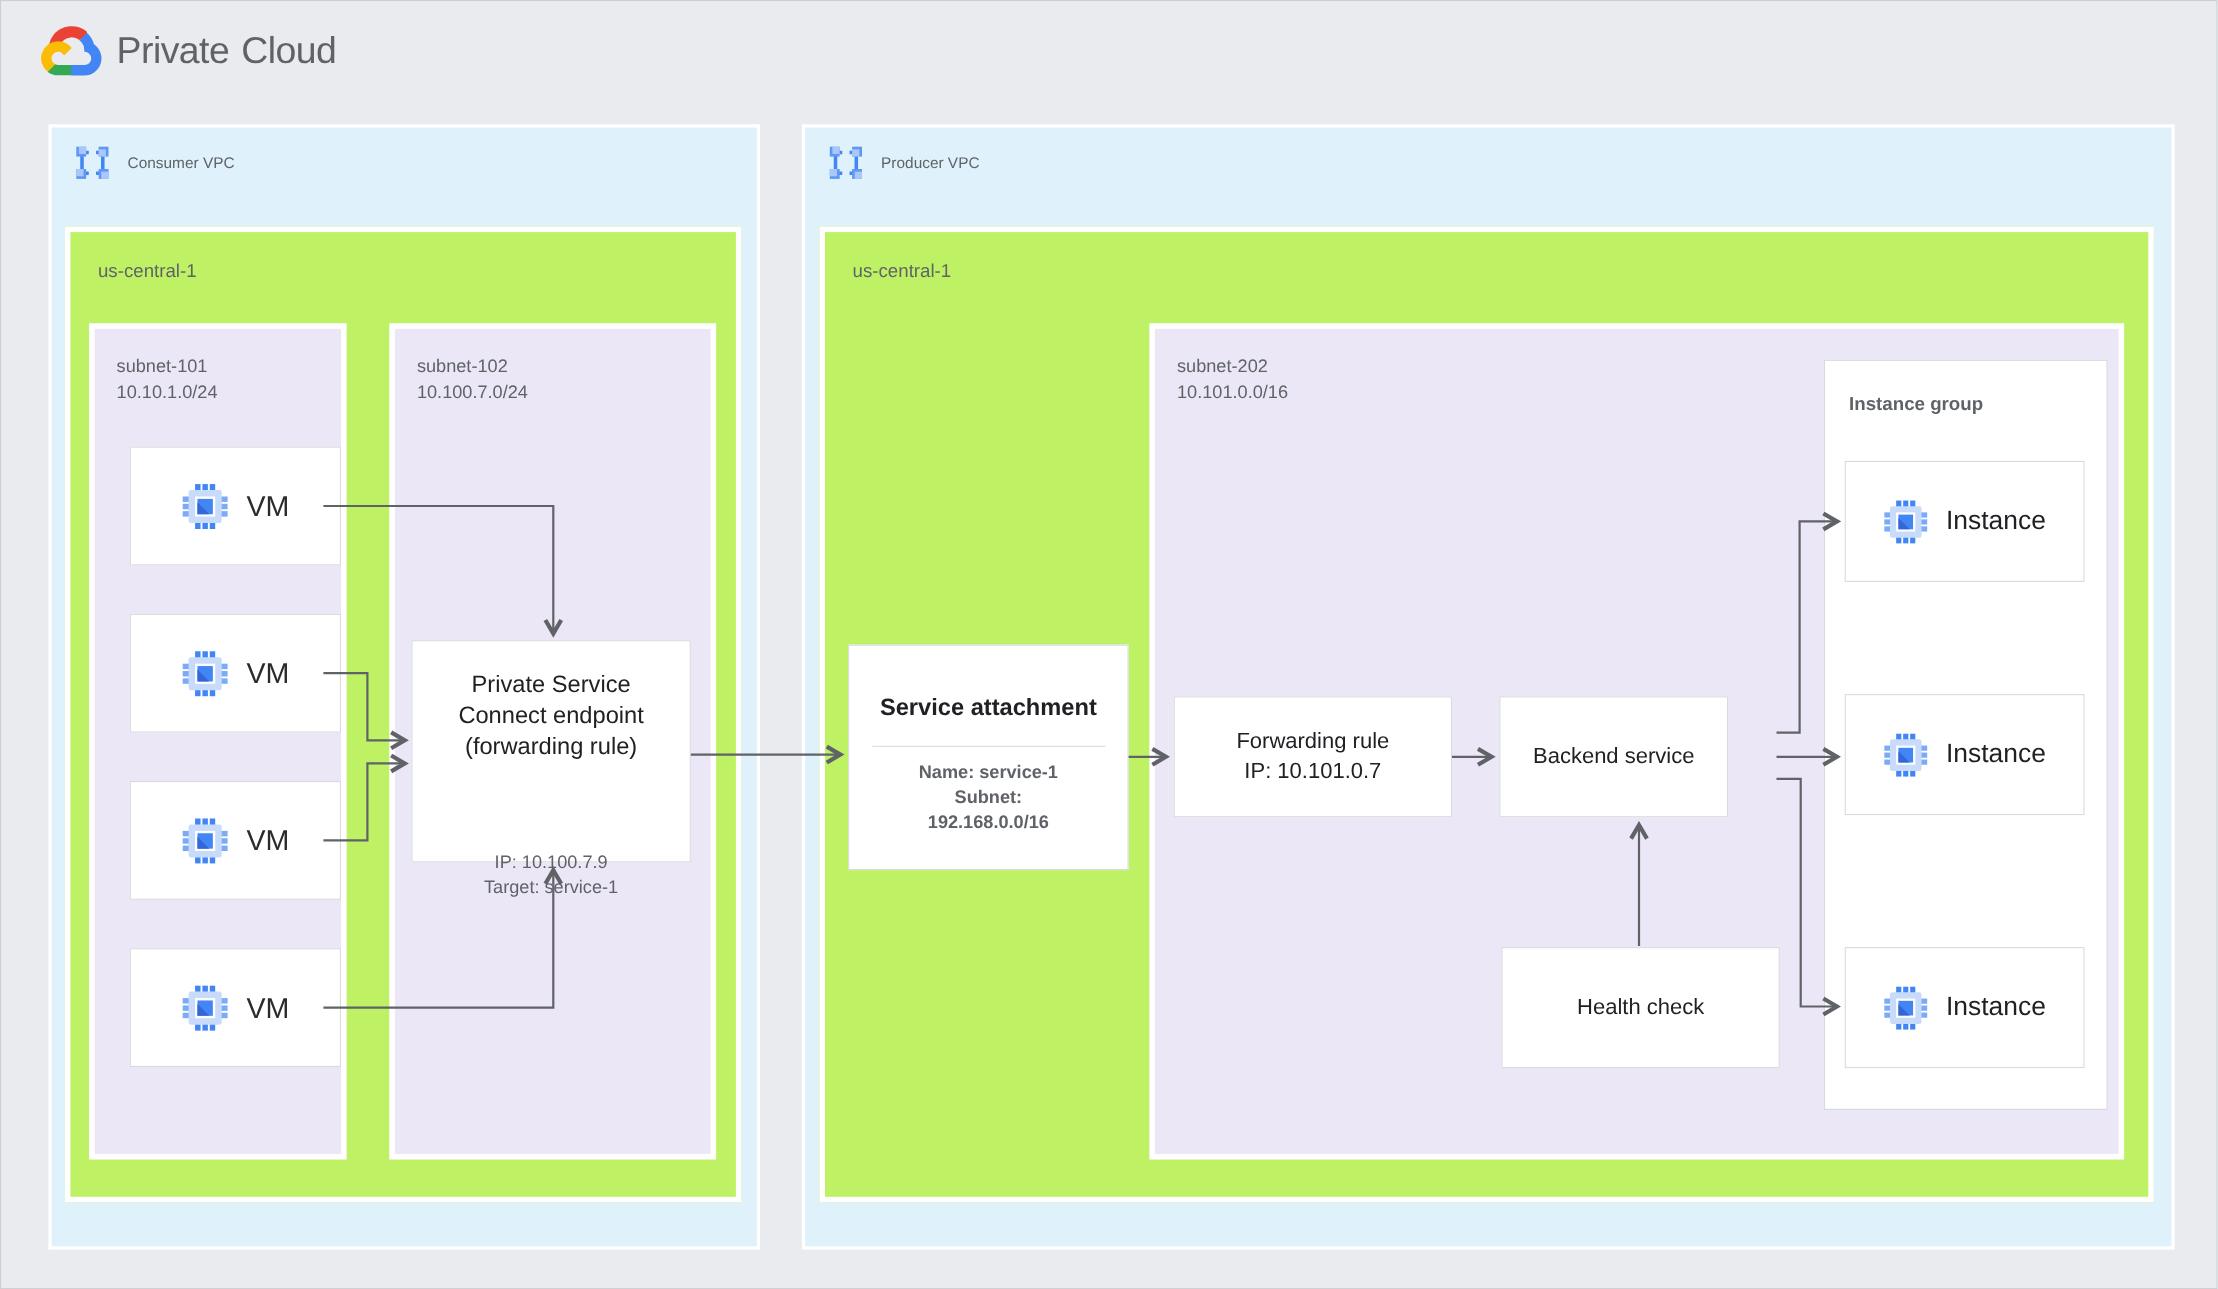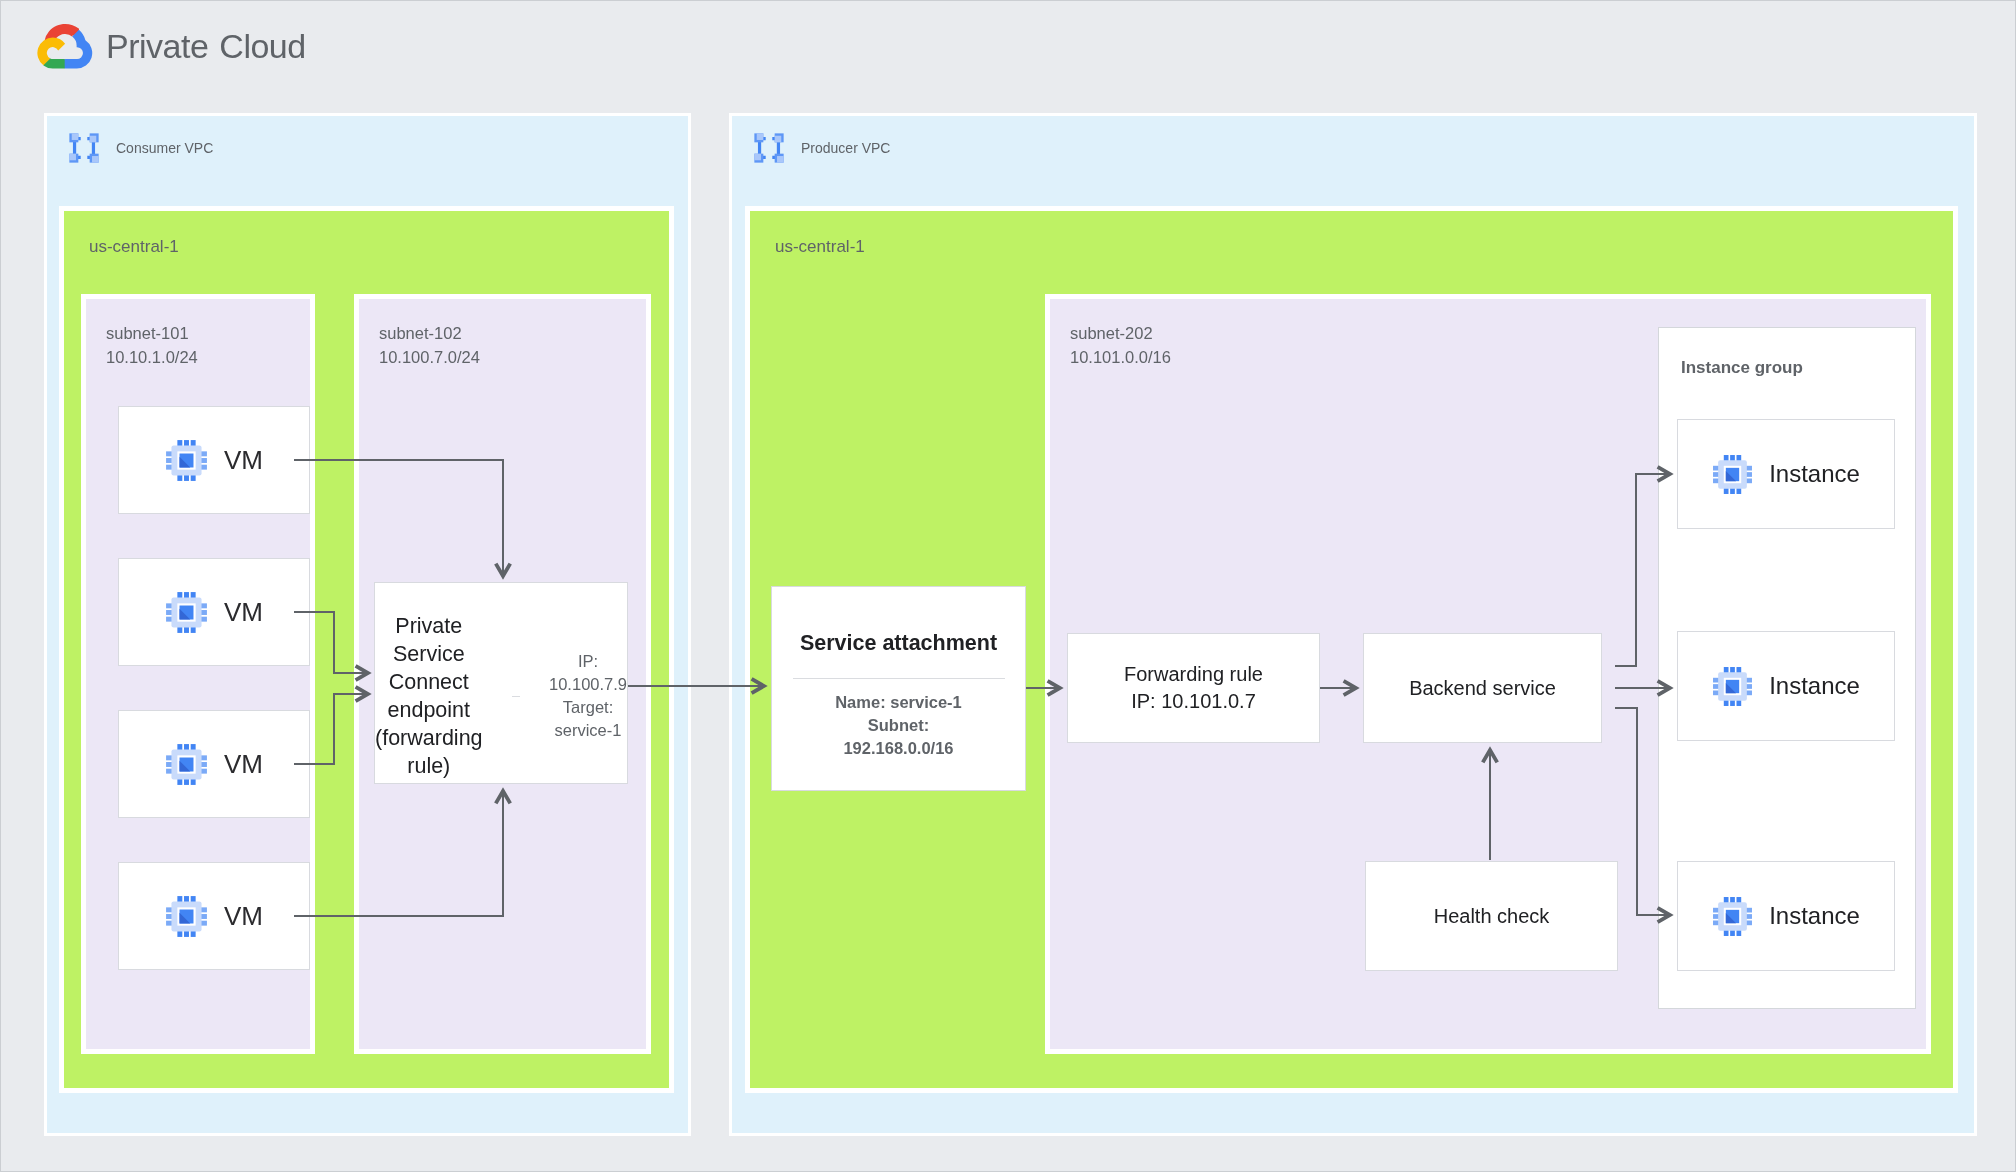--- a/index.html
+++ b/index.html
@@ -31,33 +31,33 @@
   .subnet-202{left:295px;top:83px;width:886px;height:760px;}
   .subnet-label{position:absolute;left:20px;top:22px;font-size:16.5px;line-height:24px;color:#5F6368;}
 
   
   .node{position:absolute;background:#FFFFFF;border:1px solid #D8DADF;box-sizing:border-box;
         display:flex;align-items:center;justify-content:center;color:#202124;z-index:5;}
   .node.iconic{flex-direction:row;gap:16px;}
   .vm-node{left:101px;width:192px;height:108px;font-size:26px;color:#2B2B2E;margin-left:16px;}
   .vm1{top:405px;} .vm2{top:557px;} .vm3{top:709px;} .vm4{top:861px;}
 
-  .psc-node{left:373px;top:581px;width:254px;height:202px;flex-direction:row;
+  .psc-node{left:373px;top:581px;width:254px;height:202px;flex-direction:column;
             justify-content:flex-start;padding-top:25px;gap:29px;}
   .sa-node{left:770px;top:585px;width:255px;height:205px;flex-direction:column;
            justify-content:flex-start;padding-top:42px;font-weight:bold;}
   .node-title{font-size:21.5px;line-height:28px;text-align:center;color:#202124;}
   .psc-node .node-title{width:195px;}
   .node-divider{width:212px;height:1px;background:#DADCE0;border:0;margin:12px 0 11px 0;}
   .sa-node .node-divider{margin:21px 0 12px 0;}
   .node-sub{font-size:16.5px;line-height:23px;color:#5F6368;text-align:center;}
 
   .fr-node{left:1066px;top:632px;width:253px;height:110px;flex-direction:column;}
   .fr-node .line{font-size:20px;line-height:27px;color:#202124;text-align:center;}
-  .be-node{left:1362px;top:632px;width:239px;height:110px;font-size:20px;}
+  .be-node{left:1362px;top:632px;width:208px;height:110px;font-size:20px;}
   .hc-node{left:1364px;top:860px;width:253px;height:110px;font-size:20px;}
 
   .ig-box{position:absolute;left:1657px;top:326px;width:258px;height:682px;background:#FFFFFF;
           border:1px solid #D4D7DB;box-sizing:border-box;z-index:4;}
   .ig-label{position:absolute;left:22px;top:30px;font-size:17px;color:#5F6368;font-weight:bold;}
   .inst-node{left:1676px;width:218px;height:110px;font-size:24px;gap:14px;}
   .inst1{top:418px;} .inst2{top:630px;} .inst3{top:860px;}
 
   .icon-32{width:34px;height:34px;flex:0 0 auto;}
   .icon-42{width:43px;height:43px;flex:0 0 auto;}

